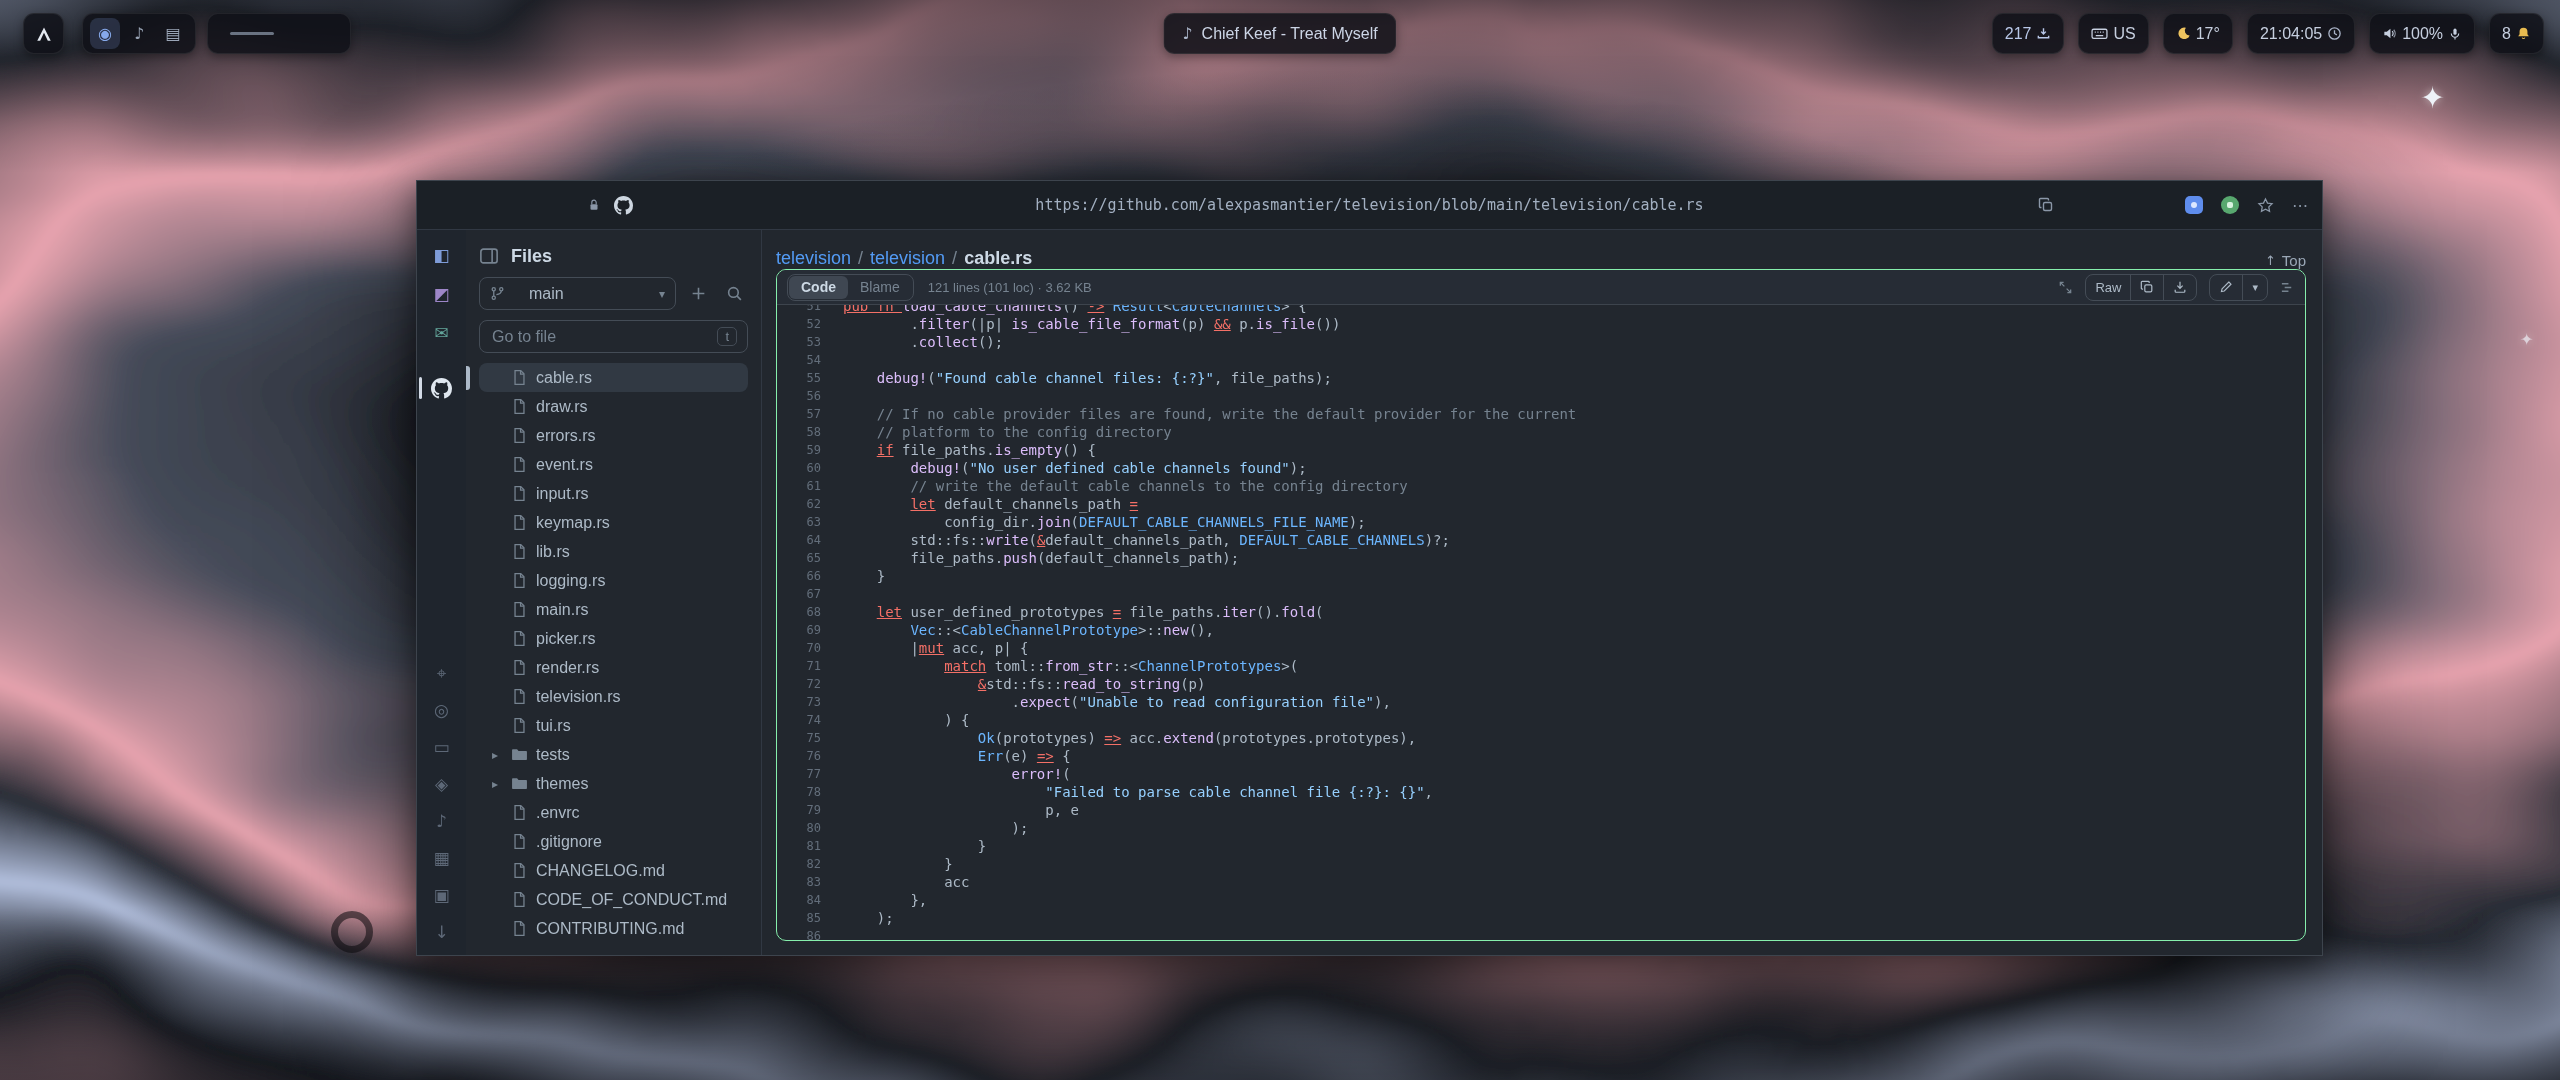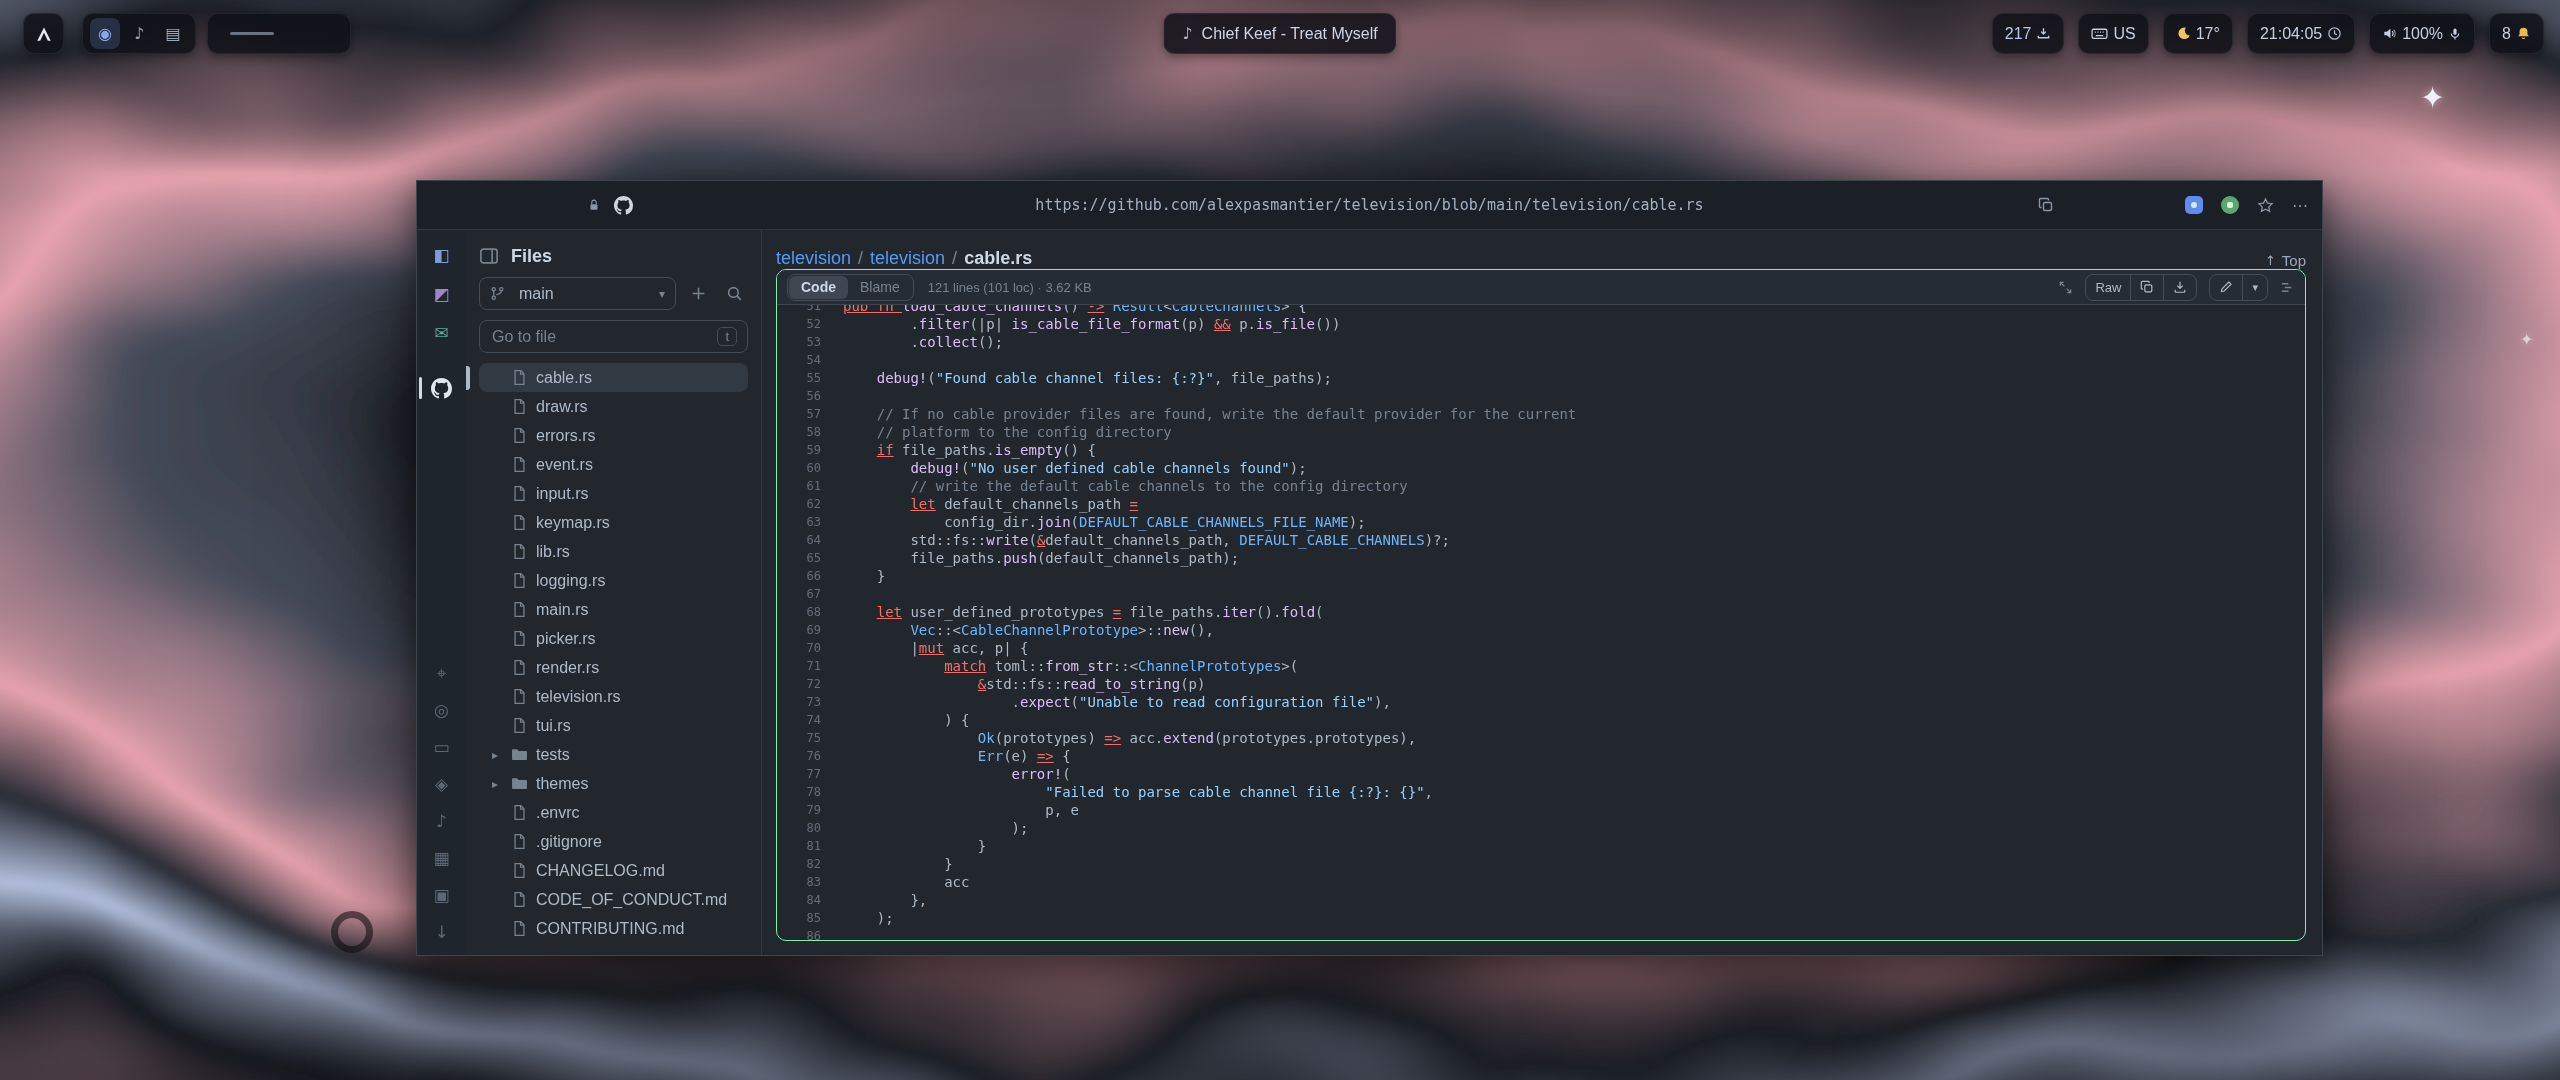--- a/index.html
+++ b/index.html
@@ -70,21 +70,21 @@
   .rail-item .gh{width:21px;height:21px;fill:currentColor;}
   .rail-bar{position:absolute;left:-10px;top:2px;width:3px;height:22px;background:#d3dbe6;border-radius:2px;}
 
   
   .sidebar{width:296px;flex:none;border-right:1px solid #313843;padding:8px 13px 0 13px;
     display:flex;flex-direction:column;min-height:0;position:relative;}
   .sb-head{height:36px;display:flex;align-items:center;gap:12px;color:#768390;text-align:center;}
   .sb-files{font-size:18px;font-weight:bold;color:#cdd9e5;}
   .branch-row{margin-top:3px;display:flex;align-items:center;gap:8px;}
   .branch-pill{flex:1;height:33px;border:1px solid #444c56;border-radius:8px;padding:0 10px;
-    display:flex;align-items:center;gap:14px;color:#adbac7;font-size:16px;}
+    display:flex;align-items:center;gap:24px;color:#adbac7;font-size:16px;}
   .branch-pill .chev-d{margin-left:auto;color:#768390;font-size:12px;font-family:"DejaVu Sans",sans-serif;}
   .icon-btn{width:28px;height:28px;display:flex;align-items:center;justify-content:center;color:#768390;border-radius:6px;}
   .goto{margin-top:10px;height:33px;border:1px solid #444c56;border-radius:8px;display:flex;
     align-items:center;padding:0 10px;gap:8px;}
   .goto input{flex:1;min-width:0;background:transparent;border:0;outline:0;color:#adbac7;
     font-size:16px;font-family:"Liberation Sans",sans-serif;}
   .goto input::placeholder{color:#768390;}
   .key-hint{border:1px solid #444c56;border-radius:5px;font-size:13px;color:#768390;padding:1px 7px;}
   .tree{margin-top:10px;flex:1;overflow:hidden;}
   .tree-row{height:29px;display:flex;align-items:center;gap:8px;border-radius:8px;font-size:16px;color:#adbac7;}

